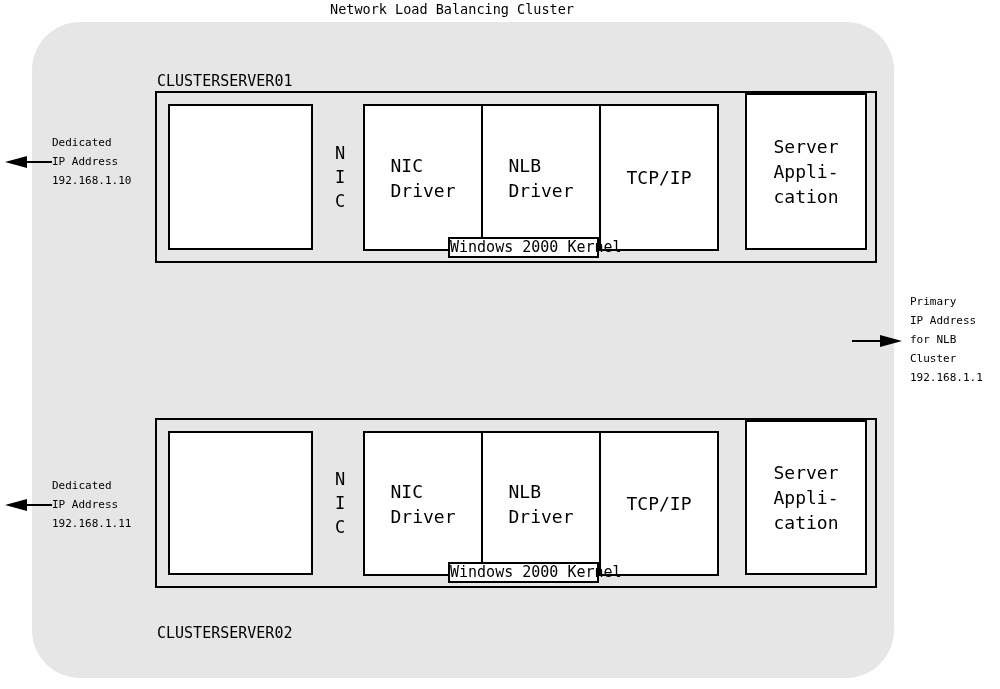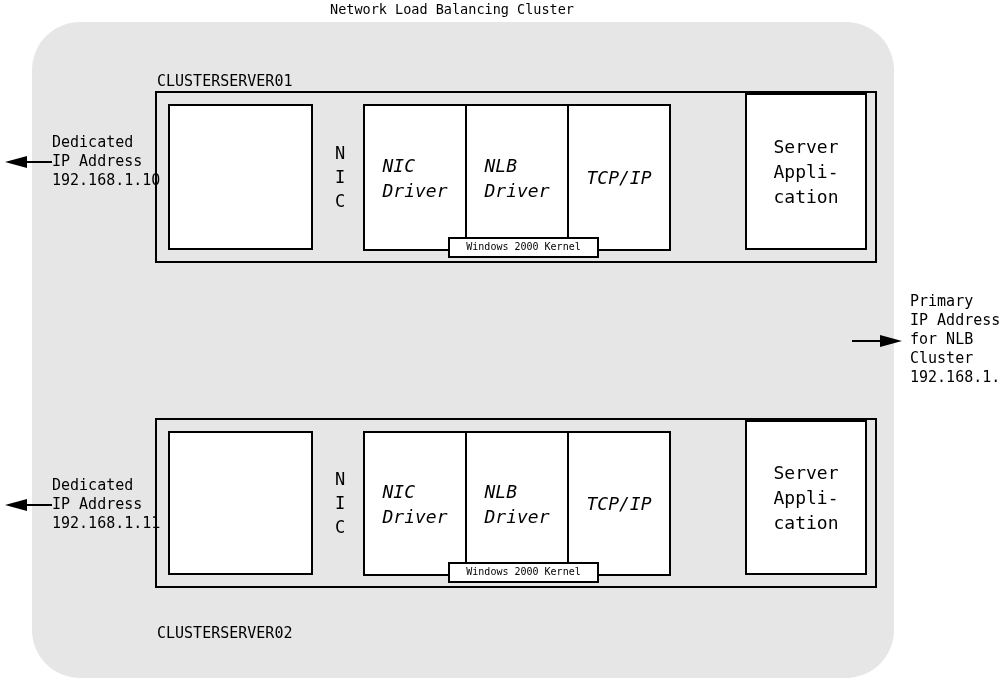--- a/index.html
+++ b/index.html
@@ -36,46 +36,45 @@
     border:2px solid var(--box-border,#000); background:var(--box-fill,#fff);
   }
 
   .nic-vert {
     position:absolute; left:170px; top:0; bottom:0; width:26px;
     display:flex; align-items:center; justify-content:center;
     font-size:17px; line-height:24px; text-align:center;
   }
 
   .mid-group {
-    position:absolute; left:206px; top:11px; bottom:10px; width:308px;
+    position:absolute; left:206px; top:11px; bottom:10px; width:356px;
     border:2px solid var(--box-border,#000); background:var(--box-fill,#fff);
     display:flex;
-    font-style:italic;
   }
   .mid-cell {
     flex:1 1 0; display:flex; align-items:center; justify-content:center;
     background:var(--box-fill,#fff);
   }
   .mid-cell + .mid-cell { border-left:2px solid var(--box-border,#000); }
 
   .cell-text { display:block; font-size:18px; line-height:25px; text-align:left; white-space:pre; }
 
   .kernel-tag {
     position:absolute; left:291px; bottom:3px; width:151px; height:21px;
     border:2px solid var(--box-border,#000); background:var(--box-fill,#fff);
-    font-size:10px; line-height:16px; text-align:center; z-index:2; white-space:pre;
+    font-size:15px; line-height:16px; text-align:center; z-index:2; white-space:pre;
   }
 
   .app-box {
     position:absolute; left:588px; top:0; bottom:11px; width:122px;
     border:2px solid var(--box-border,#000); background:var(--box-fill,#fff);
     display:flex; align-items:center; justify-content:center;
   }
 
-  .side-label { position:absolute; font-size:15px; line-height:19px; white-space:pre; }
+  .side-label { position:absolute; font-size:11px; line-height:19px; white-space:pre; }
   .lab1 { left:52px; top:133px; }
   .lab2 { left:52px; top:476px; }
   .lab3 { left:910px; top:292px; }
 
   .arrow { position:absolute; display:block; }
   .a1 { left:5px;  top:154px; }
   .a2 { left:5px;  top:497px; }
   .a3 { left:852px; top:333px; }
 </style>
 </head>

